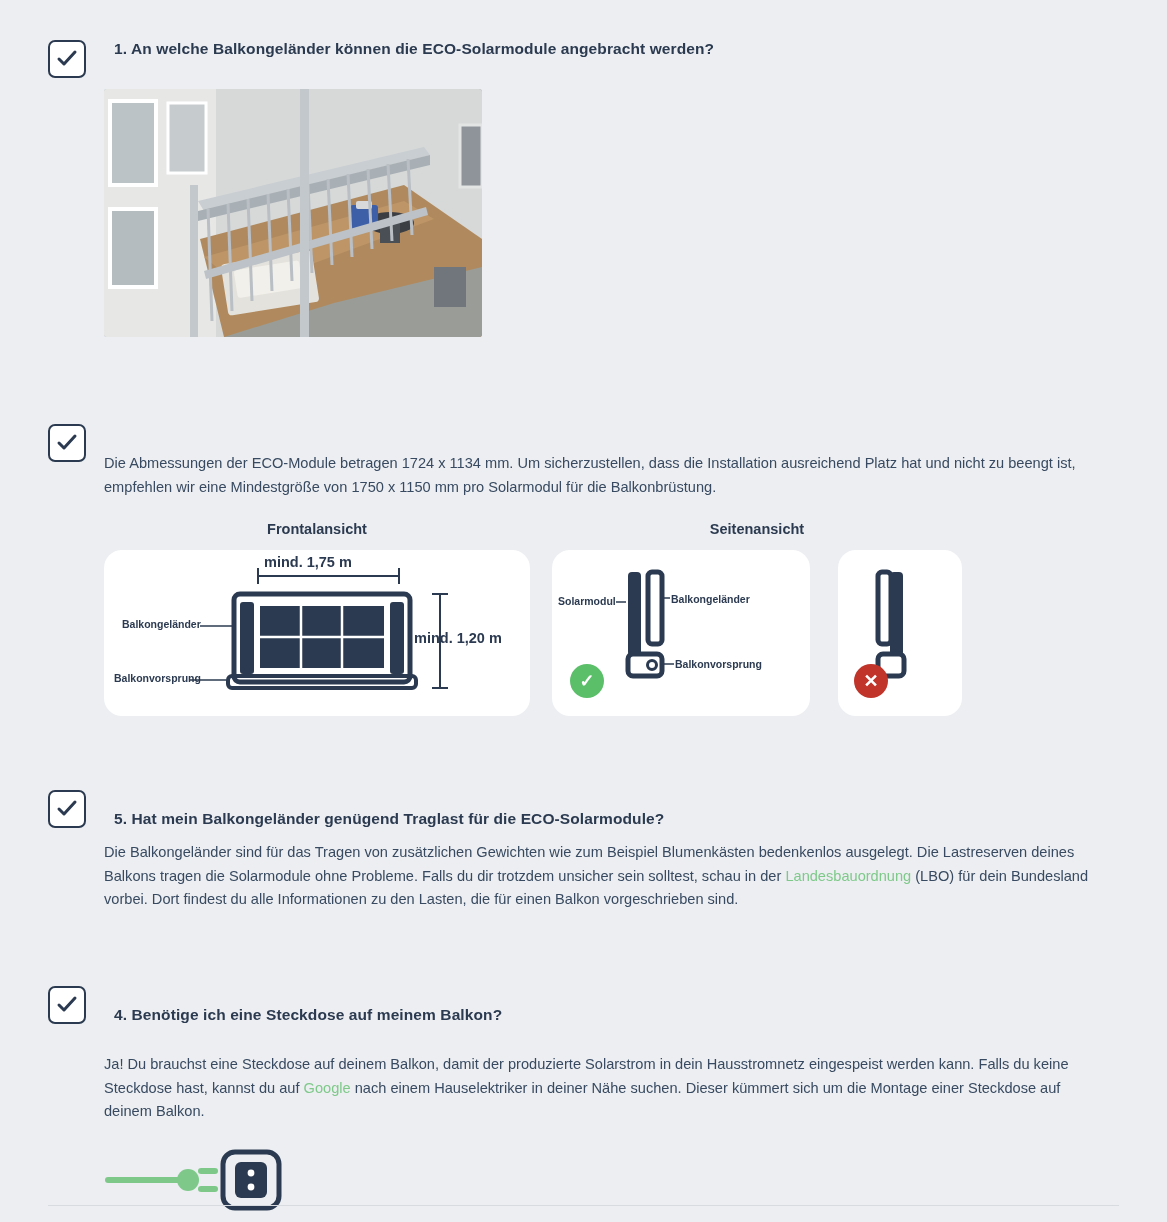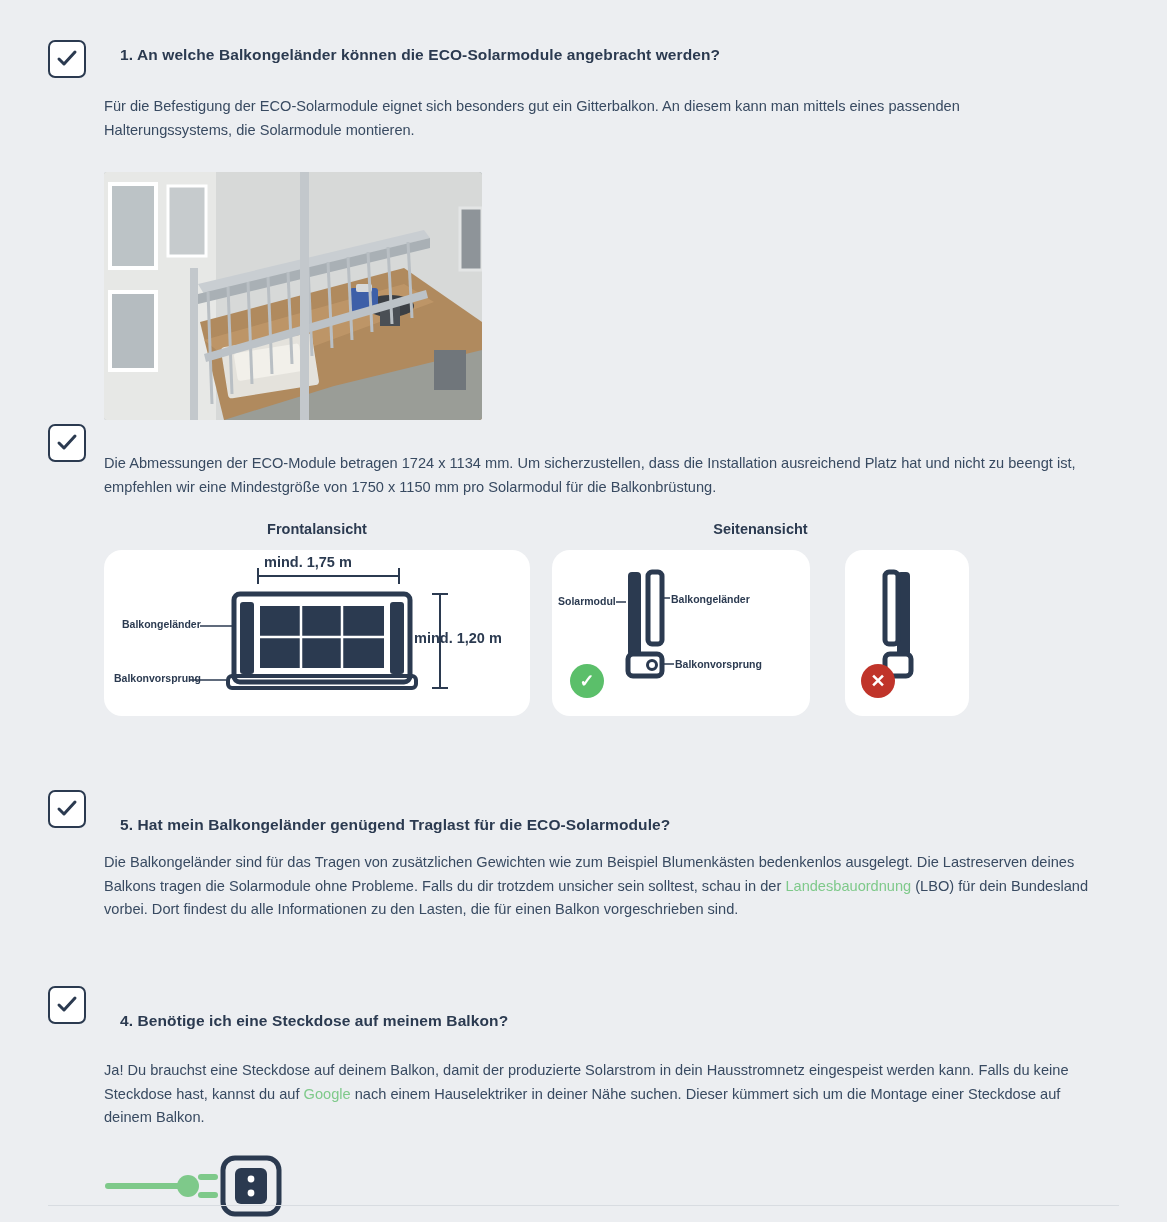--- a/index.html
+++ b/index.html
@@ -32,21 +32,21 @@
     display: flex;
     align-items: center;
     justify-content: center;
   }
   .check-box svg { display: block; }
   .q-title {
     font-size: 15.5px;
     font-weight: bold;
     color: #2b3a50;
     letter-spacing: 0.1px;
-    margin: 16px;
+    margin: 10px;
     padding-top: 9px;
     line-height: 1.3;
   }
   .answer {
     font-size: 14.6px;
     line-height: 1.62;
     color: #384a61;
     margin: 0;
     max-width: 985px;
   }
@@ -140,21 +140,20 @@
 
 <div class="page">
 
   <section class="faq-item" id="item1">
     <div class="check-box">
       <svg width="22" height="22" viewBox="0 0 22 22" aria-hidden="true">
         <polyline points="3,11 8,16 19,4" fill="none" stroke="#2b3a50" stroke-width="3" stroke-linecap="round" stroke-linejoin="round"></polyline>
       </svg>
     </div>
     <h3 class="q-title">1. An welche Balkongeländer können die ECO-Solarmodule angebracht werden?</h3>
-    <p class="answer">Für die Befestigung der ECO-Solarmodule eignet sich besonders gut ein Gitterbalkon. An diesem kann man mittels eines passenden Halterungssystems, die Solarmodule montieren.</p>
 
     <div class="balcony-photo">
       <svg width="378" height="248" viewBox="0 0 378 248" aria-hidden="true">
         <defs>
           <linearGradient id="skyG" x1="0" y1="0" x2="0" y2="1">
             <stop offset="0%" stop-color="#cfd4d6"></stop>
             <stop offset="100%" stop-color="#aab0b2"></stop>
           </linearGradient>
         </defs>
 
@@ -249,21 +248,21 @@
           </svg>
           <div class="dim-label" style="left:160px; top:4px;">mind. 1,75 m</div>
           <div class="dim-label" style="left:310px; top:80px;">mind. 1,20 m</div>
           <div class="small-label" style="left:18px; top:68px;">Balkongeländer</div>
           <div class="small-label" style="left:10px; top:122px;">Balkonvorsprung</div>
         </div>
       </div>
 
       <div class="diagram-col">
         <div class="diagram-caption">Seitenansicht</div>
-        <div style="display:flex; gap:35px;">
+        <div style="display:flex; gap:28px;">
           <div class="card card-side">
             <svg width="258" height="166" viewBox="0 0 258 166" aria-hidden="true">
 
               <rect x="76" y="22" width="13" height="84" rx="4" fill="#2b3a50"></rect>
 
               <rect x="96" y="22" width="14" height="72" rx="4" fill="none" stroke="#2b3a50" stroke-width="5"></rect>
 
               <rect x="76" y="104" width="34" height="22" rx="5" fill="none" stroke="#2b3a50" stroke-width="5"></rect>
               <circle cx="100" cy="115" r="4.5" fill="none" stroke="#2b3a50" stroke-width="3"></circle>
 

